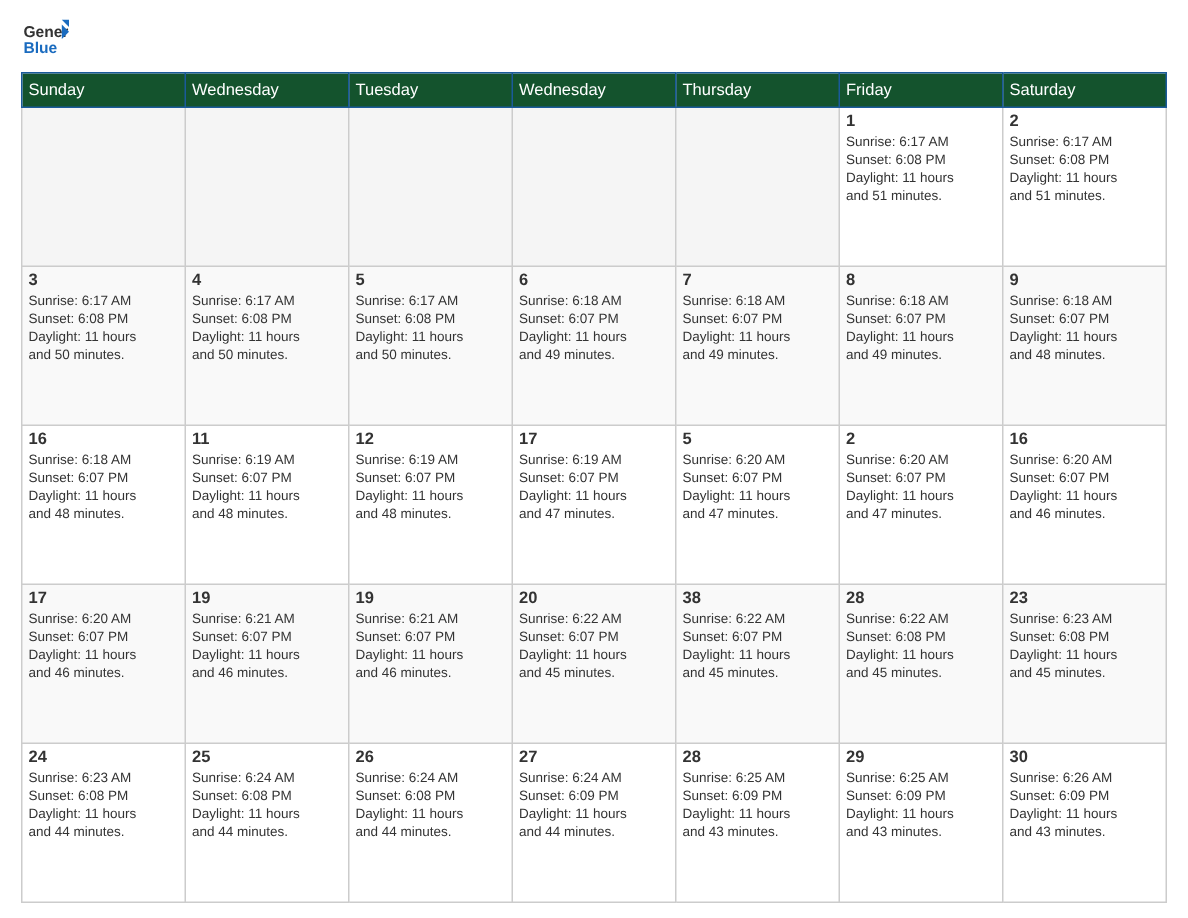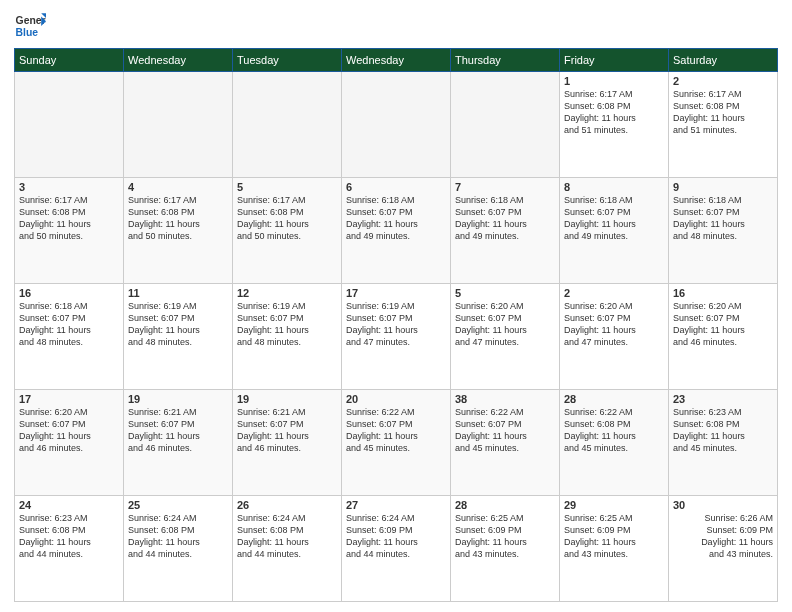--- a/index.html
+++ b/index.html
@@ -333,21 +333,21 @@
           </td>
           <td>
             <span class="day-num">29</span>
             <div class="day-info" style="white-space: pre-line;">Sunrise: 6:25 AM
 Sunset: 6:09 PM
 Daylight: 11 hours
 and 43 minutes.</div>
           </td>
           <td>
             <span class="day-num">30</span>
-            <div class="day-info" style="white-space: pre-line; text-align: right;">Sunrise: 6:26 AM
+            <div class="day-info" style="white-space: pre-line;">Sunrise: 6:26 AM
 Sunset: 6:09 PM
 Daylight: 11 hours
 and 43 minutes.</div>
           </td>
         </tr>
       </tbody>
   </table>
 </div>
 
 </body></html>

